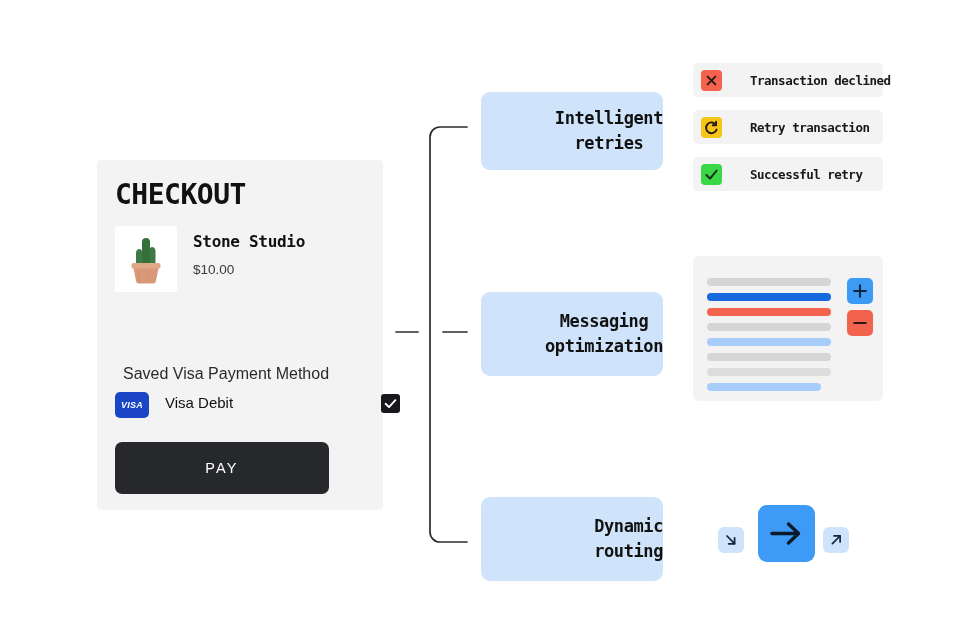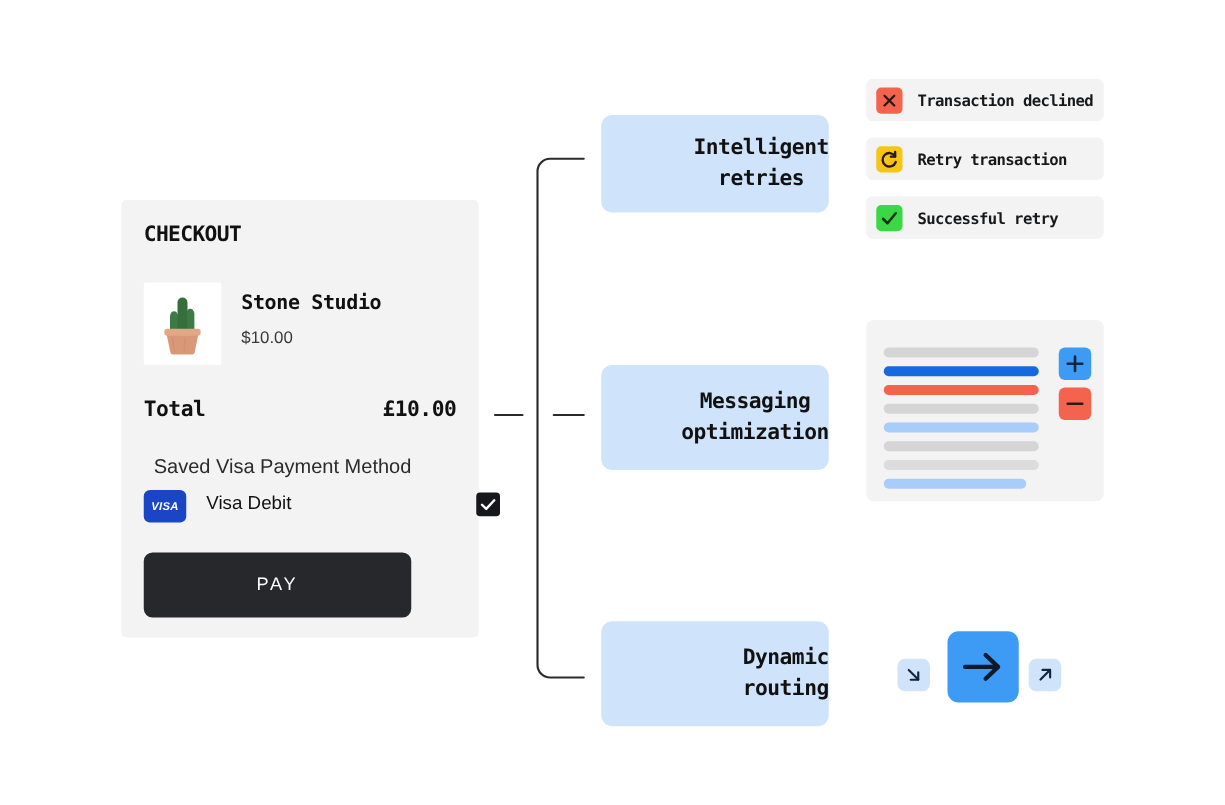--- a/index.html
+++ b/index.html
@@ -31,21 +31,21 @@
     height: 350px;
     background: #f3f3f3;
     border-radius: 4px;
   }
   .checkout-title {
     position: absolute;
     left: 18px;
     top: 18px;
     font-family: "DejaVu Sans Mono", "Liberation Mono", monospace;
     font-weight: bold;
-    font-size: 17px;
+    font-size: 28px;
     letter-spacing: -0.5px;
     color: #111111;
     margin: 0;
   }
   .product-row {
     position: absolute;
     left: 18px;
     top: 66px;
     width: 250px;
     height: 66px;
@@ -221,21 +221,21 @@
     width: 21px;
     height: 21px;
     border-radius: 4px;
     flex: 0 0 auto;
     display: flex;
     align-items: center;
     justify-content: center;
   }
   .status-icon svg { display: block; }
   .status-text {
-    margin-left: 12px;
+    margin-left: 28px;
     font-family: "DejaVu Sans Mono", "Liberation Mono", monospace;
     font-size: 12.5px;
     font-weight: bold;
     letter-spacing: -0.5px;
     color: #17181a;
     white-space: nowrap;
   }
 
   
   .messaging-panel {
@@ -328,24 +328,20 @@
           <path d="M18 40 h26 l-3.2 15.5 a2.4 2.4 0 0 1 -2.4 2 H23.6 a2.4 2.4 0 0 1 -2.4 -2 Z" fill="#d99878"></path>
           <rect x="16.5" y="37" width="29" height="5.6" rx="2.2" fill="#e0a887"></rect>
           <path d="M23 44 l1.6 12" stroke="#c9866a" stroke-width="1" opacity="0.55" fill="none"></path>
           <path d="M33 44 l-0.6 12" stroke="#c9866a" stroke-width="1" opacity="0.4" fill="none"></path>
         </svg>
       </div>
       <div class="product-name">Stone Studio</div>
       <div class="product-price">$10.00</div>
     </div>
 
-    <div class="total-row">
-      <span class="total-label">Total</span>
-      <span class="total-value">£10.00</span>
-    </div>
 
     <div class="saved-label">Saved Visa Payment Method</div>
 
     <div class="method-row">
       <div class="visa-badge">
         <span>VISA</span>
       </div>
       <div class="method-name">Visa Debit</div>
       <div class="method-check">
         <svg width="19" height="19" viewBox="0 0 19 19" aria-hidden="true">

